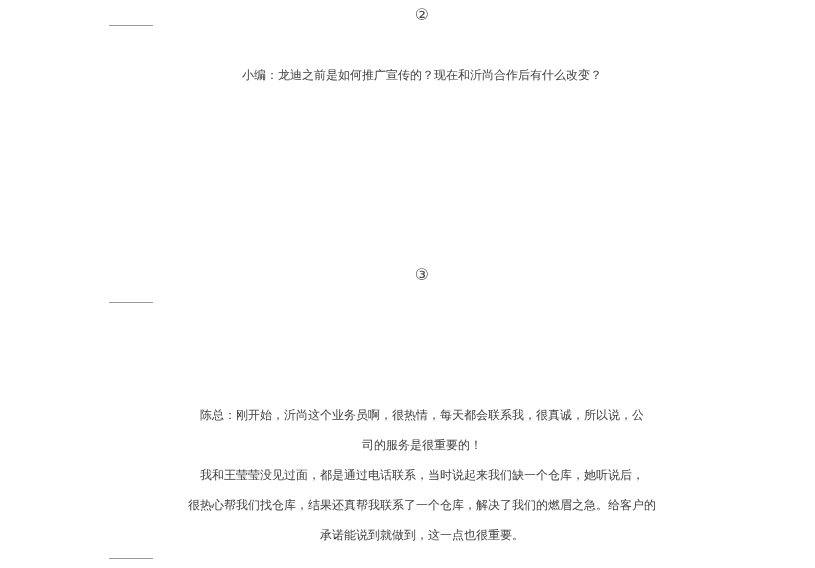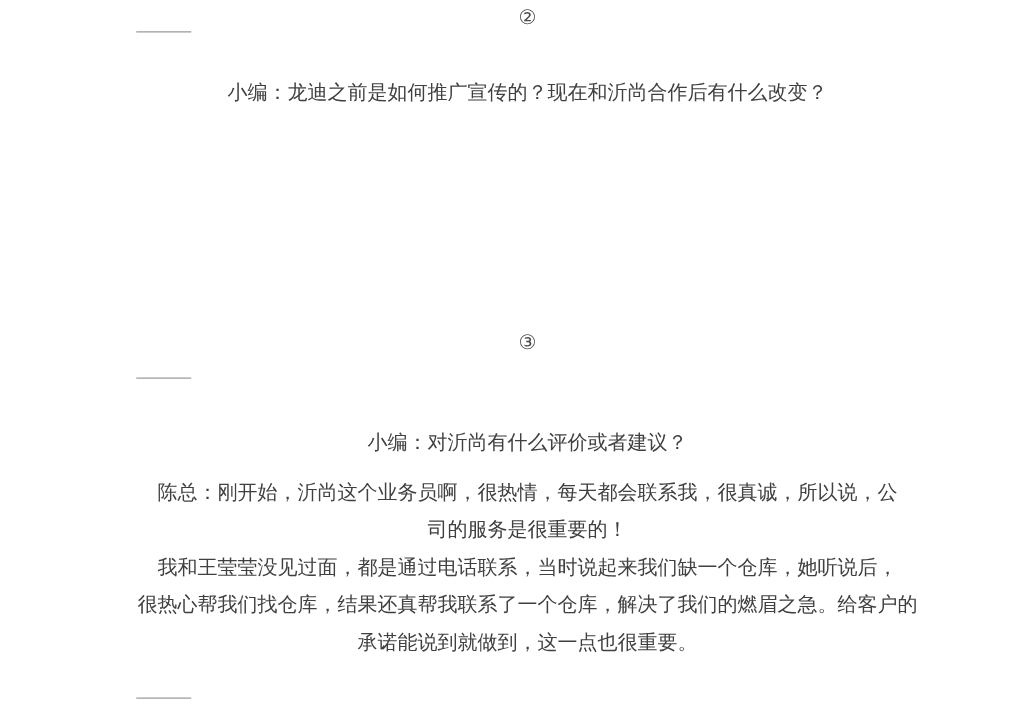--- a/index.html
+++ b/index.html
@@ -34,48 +34,47 @@
     border-top: 1px solid #9a9a9a;
   }
   .divider.d1 { top: 25px; }
   .divider.d2 { top: 302px; }
   .divider.d3 { top: 558px; }
   .qtext, .atext {
     position: absolute;
     left: 97px;
     width: 650px;
     text-align: center;
-    font-size: 16px;
+    font-size: 12px;
     line-height: 30px;
     color: #404040;
     white-space: pre-line;
     letter-spacing: 0;
   }
   .q1 { top: 60px; }
   .a1 { top: 121px; }
   .q2 { top: 340px; }
-  .a2 { top: 380px; text-align: center; }
+  .a2 { top: 400px; text-align: center; }
 </style>
 </head>
 <body>
 
 <div class="page">
 
   <div class="marker m2">②</div>
 
   <div class="divider d1"></div>
 
   <div class="qtext q1">小编：龙迪之前是如何推广宣传的？现在和沂尚合作后有什么改变？</div>
 
 
   <div class="marker m3">③</div>
 
   <div class="divider d2"></div>
 
-  <div class="qtext q2">小编：对沂尚有什么评价或者建议？</div>
 
   <div class="atext a2">陈总：刚开始，沂尚这个业务员啊，很热情，每天都会联系我，很真诚，所以说，公
 司的服务是很重要的！
 我和王莹莹没见过面，都是通过电话联系，当时说起来我们缺一个仓库，她听说后，
 很热心帮我们找仓库，结果还真帮我联系了一个仓库，解决了我们的燃眉之急。给客户的
 承诺能说到就做到，这一点也很重要。</div>
 
   <div class="divider d3"></div>
 
 </div>

